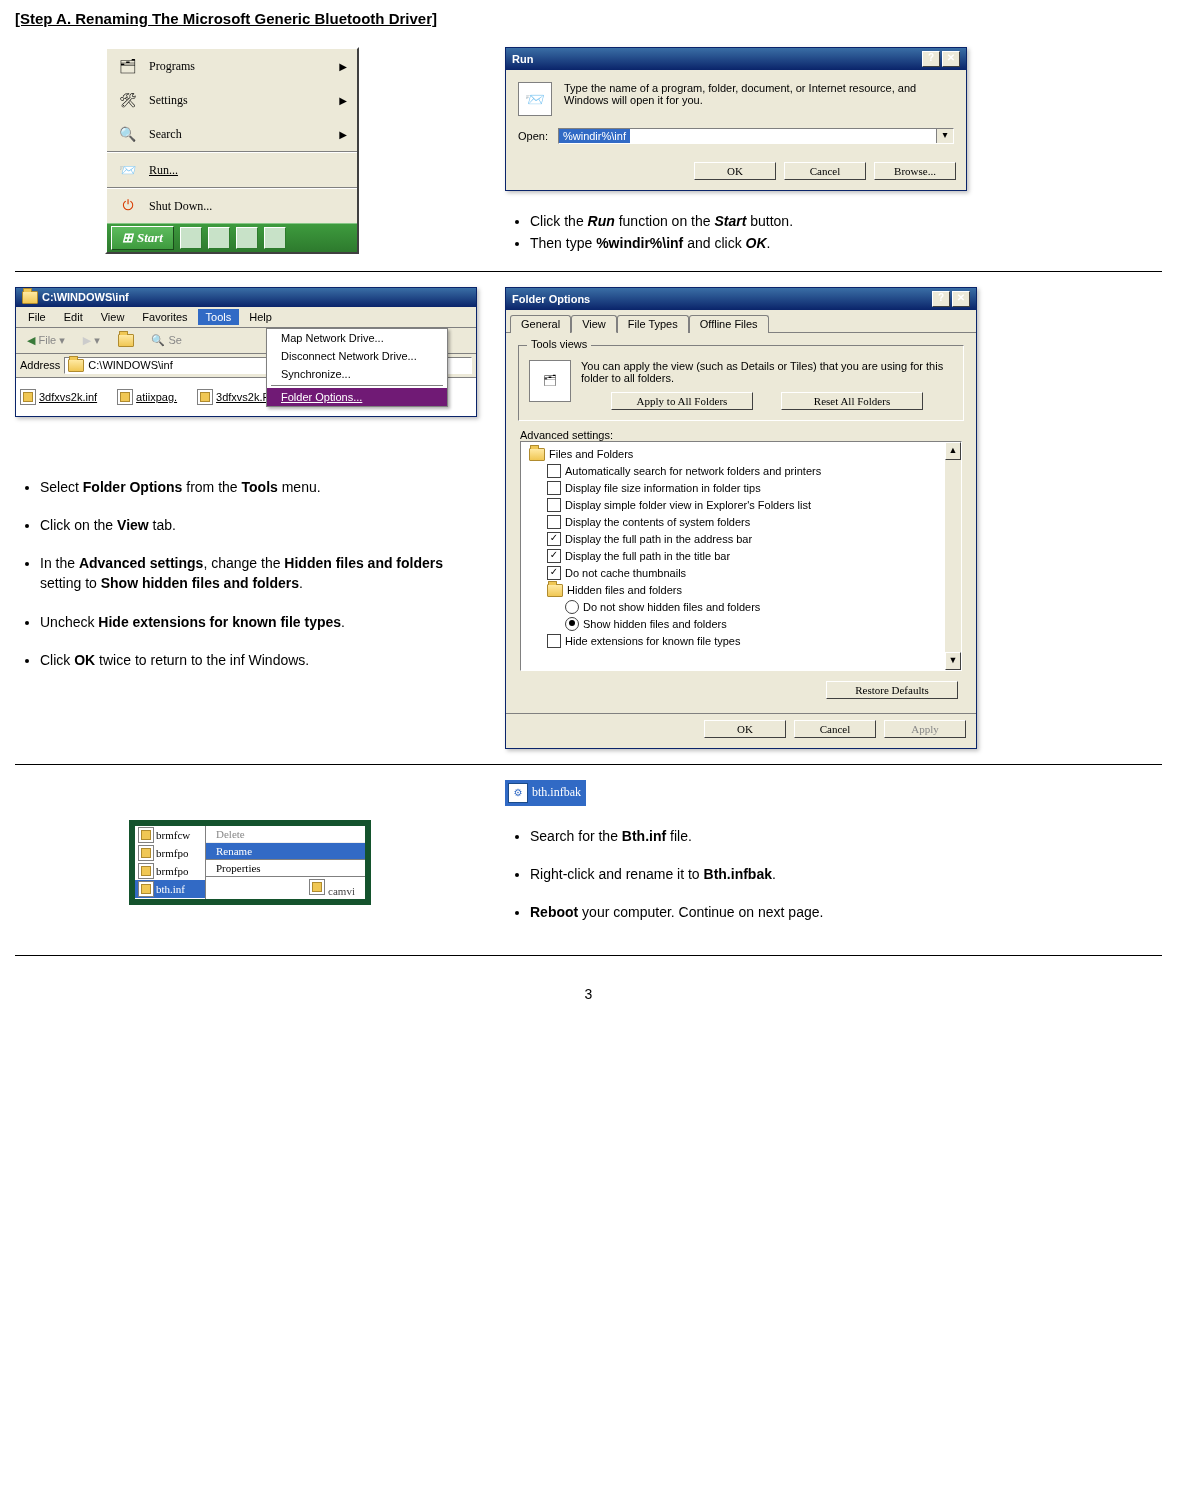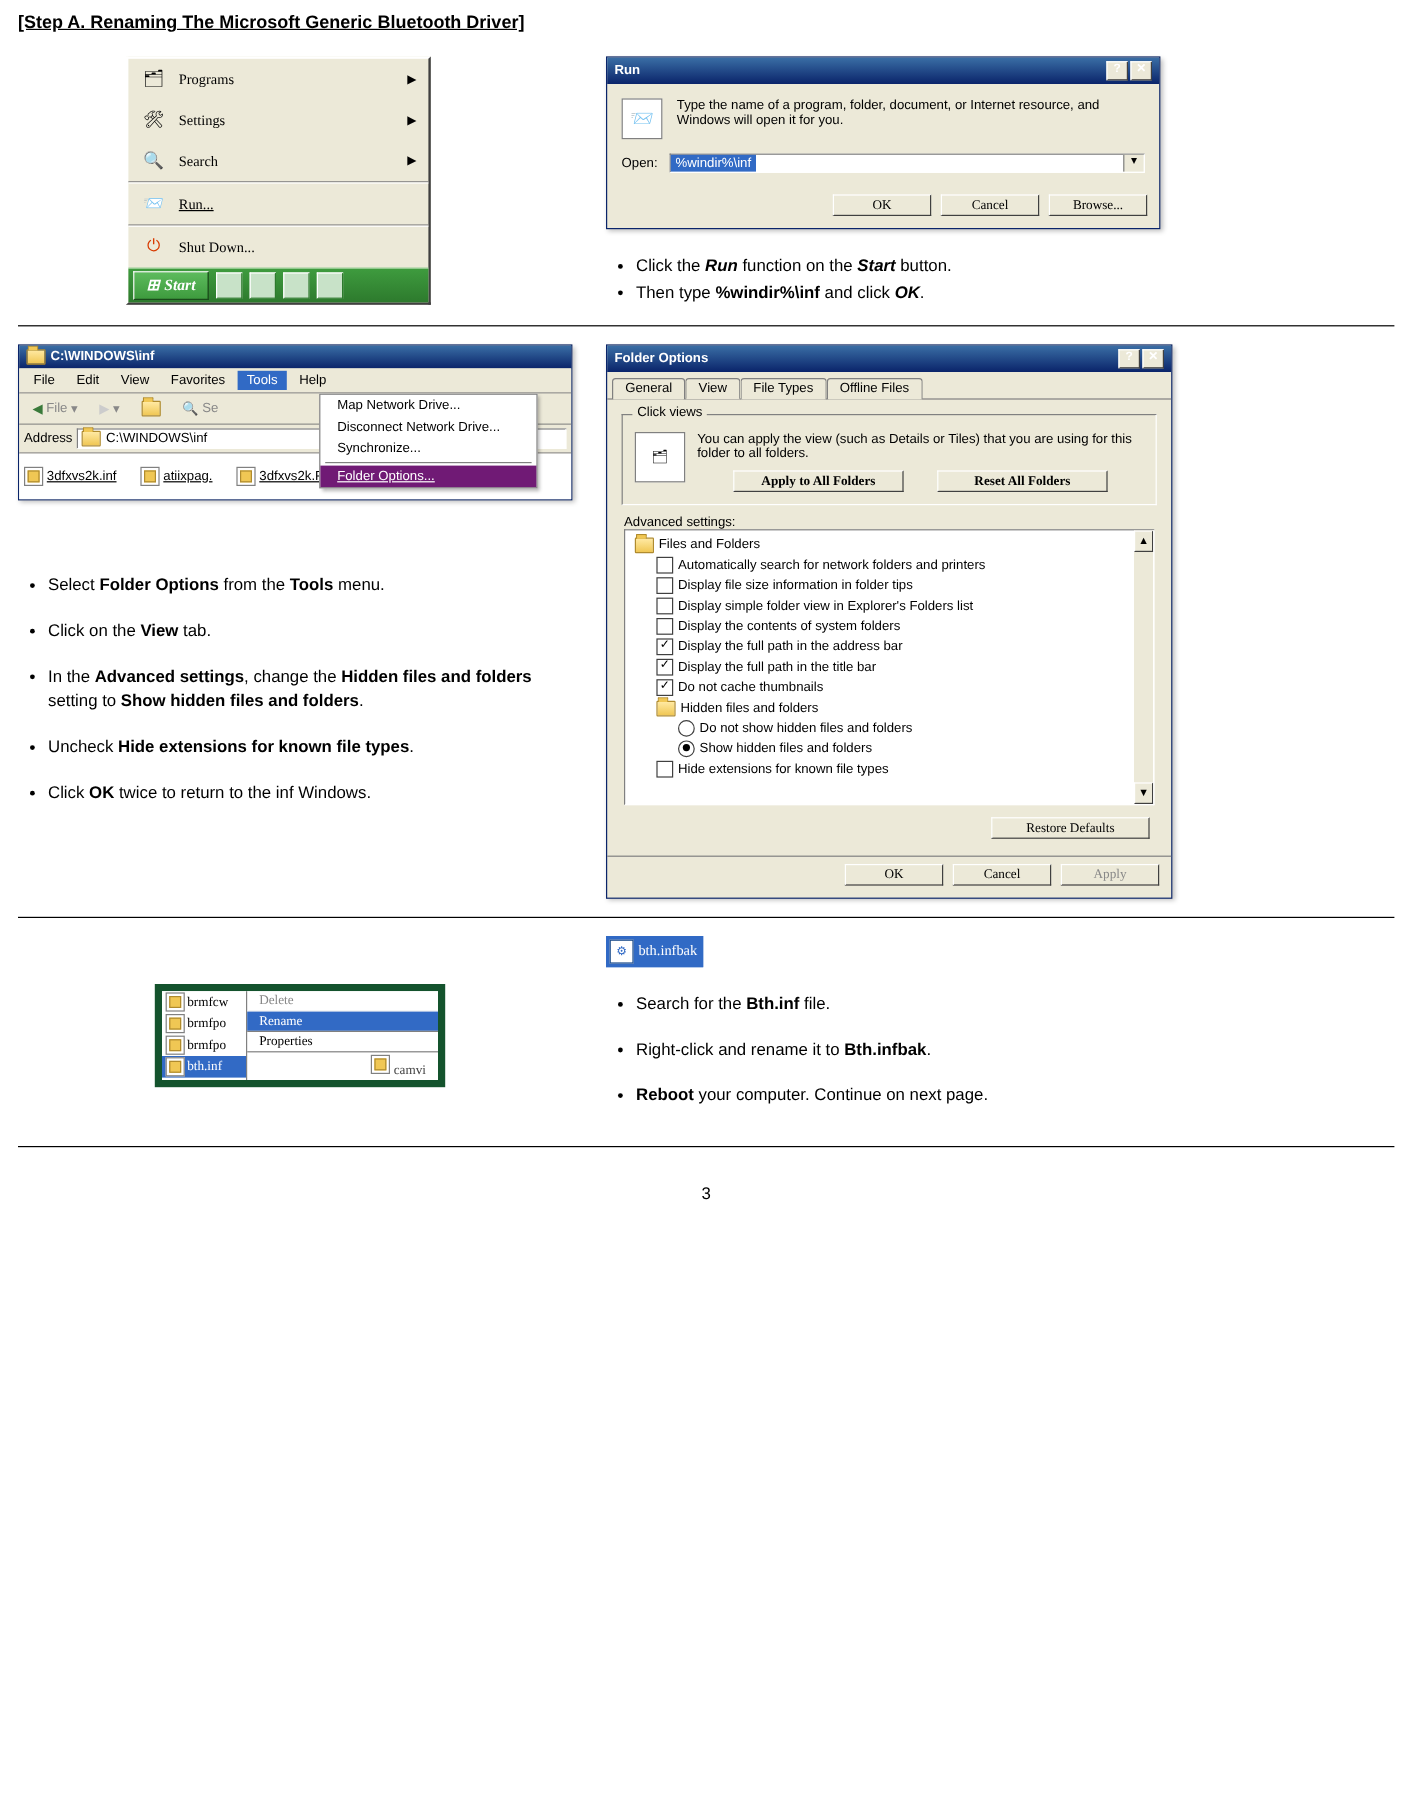--- a/index.html
+++ b/index.html
@@ -413,26 +413,26 @@
         </span>
       </div>
       <div class="tabstrip">
         <span class="tab">General</span>
         <span class="tab active">View</span>
         <span class="tab">File Types</span>
         <span class="tab">Offline Files</span>
       </div>
       <div style="padding:4px;">
         <div class="groupbox">
-          <span class="legend">Click views</span>
+          <span class="legend">Tools views</span>
           <div style="display:flex; gap:10px;">
             <div style="width:40px;height:40px;background:#fff;border:1px solid #808080;display:flex;align-items:center;justify-content:center;">🗂</div>
             <div style="flex:1;">
               <div>You can apply the view (such as Details or Tiles) that you are using for this folder to all folders.</div>
-              <div style="display:flex;gap:28px;margin-top:8px;justify-content:center;font-weight:bold;">
+              <div style="display:flex;gap:28px;margin-top:8px;justify-content:center;">
                 <span class="btn" style="min-width:120px;">Apply to All Folders</span>
                 <span class="btn" style="min-width:120px;">Reset All Folders</span>
               </div>
             </div>
           </div>
         </div>
 
         <div style="padding:0 10px;">
           <div>Advanced settings:</div>
           <div class="tree">

